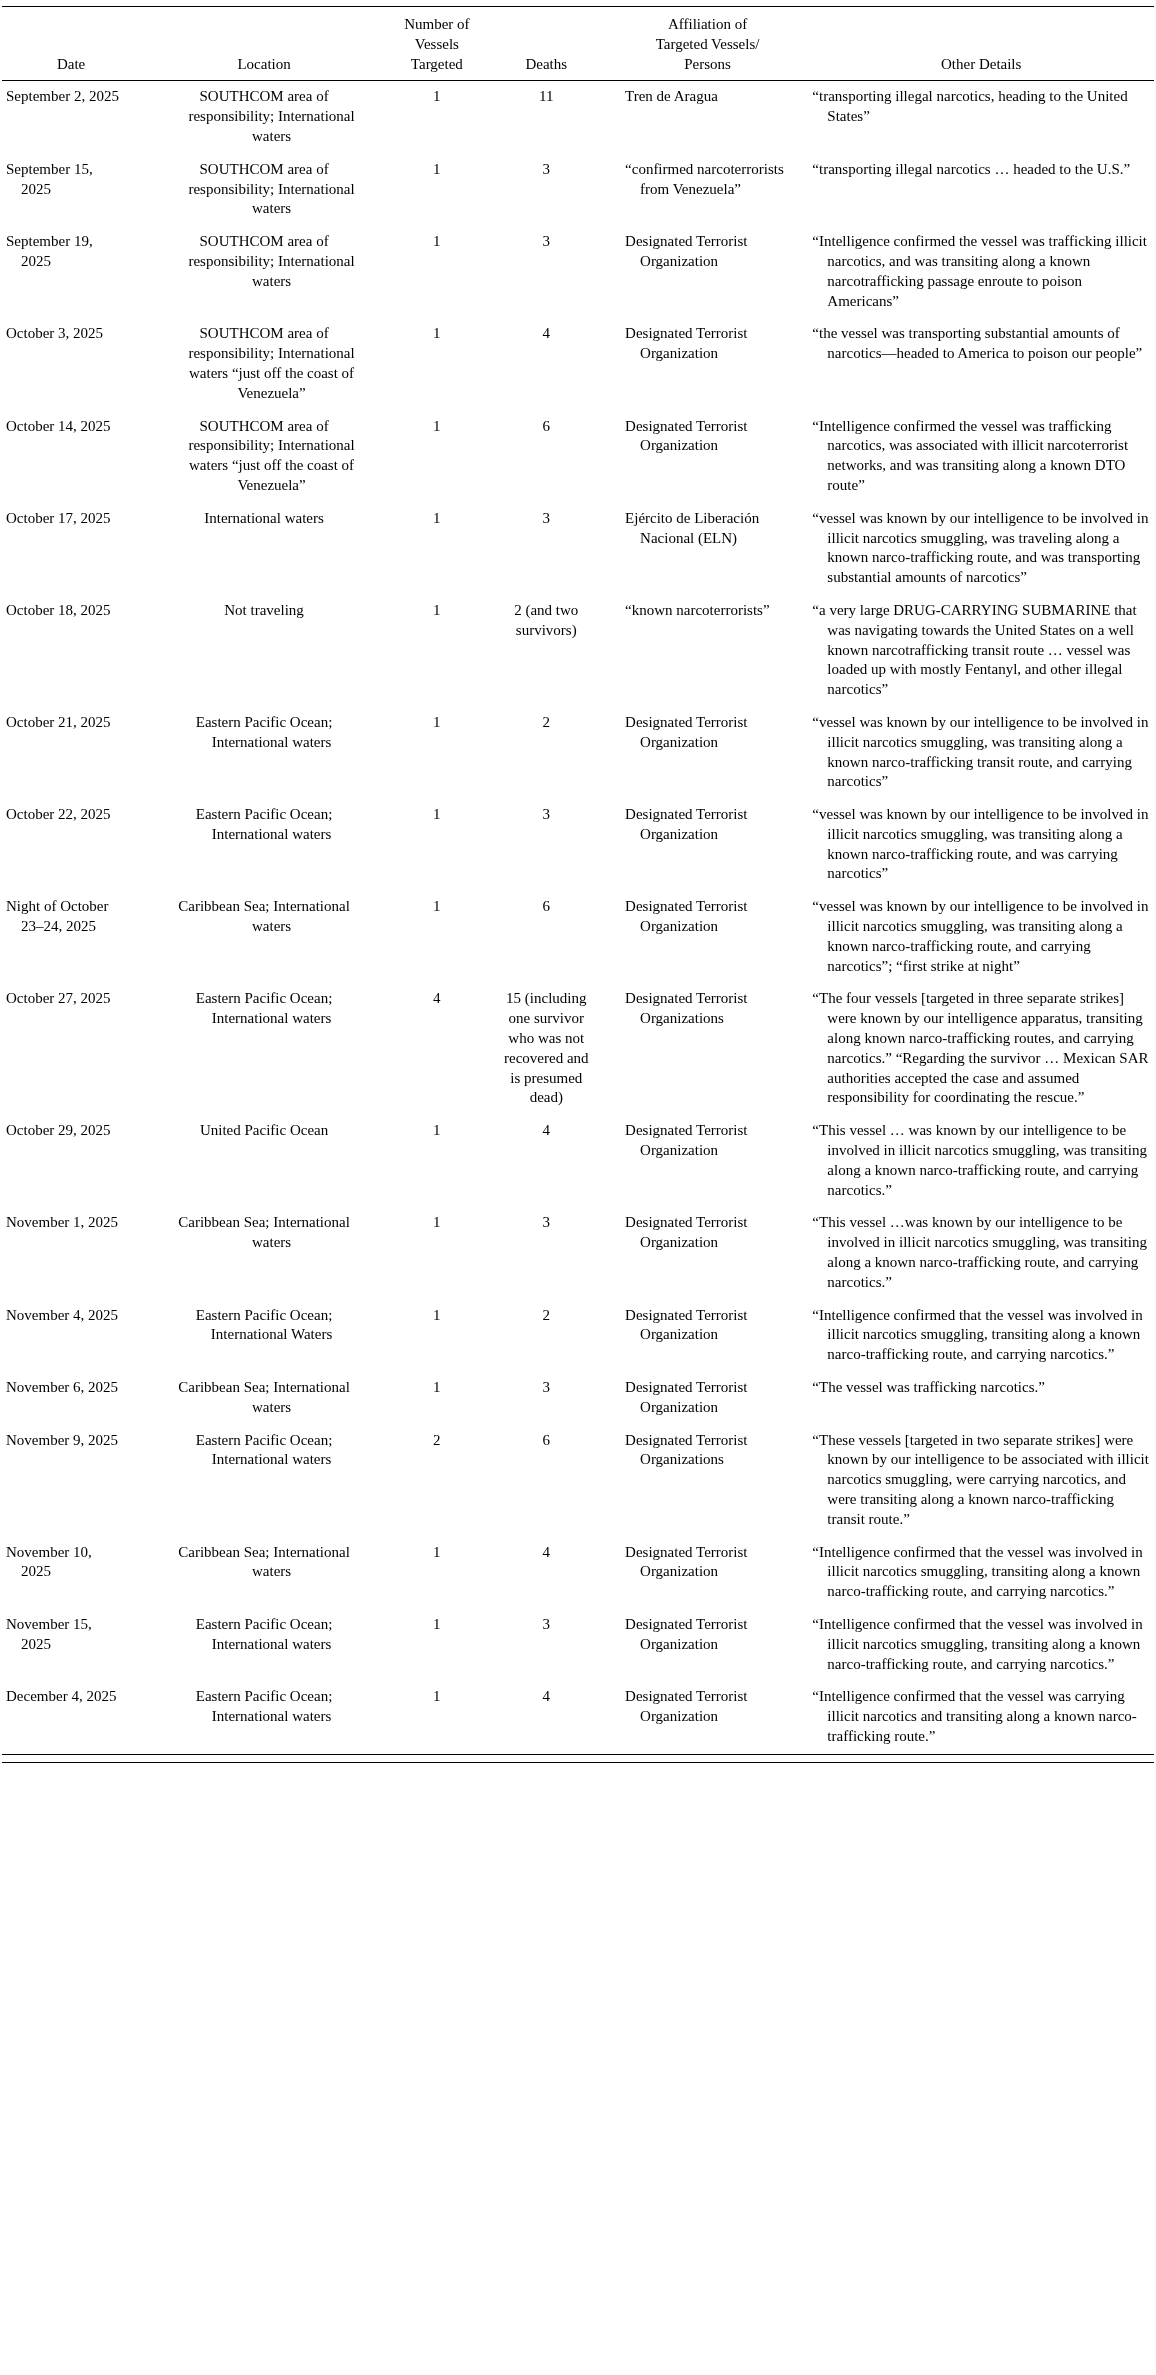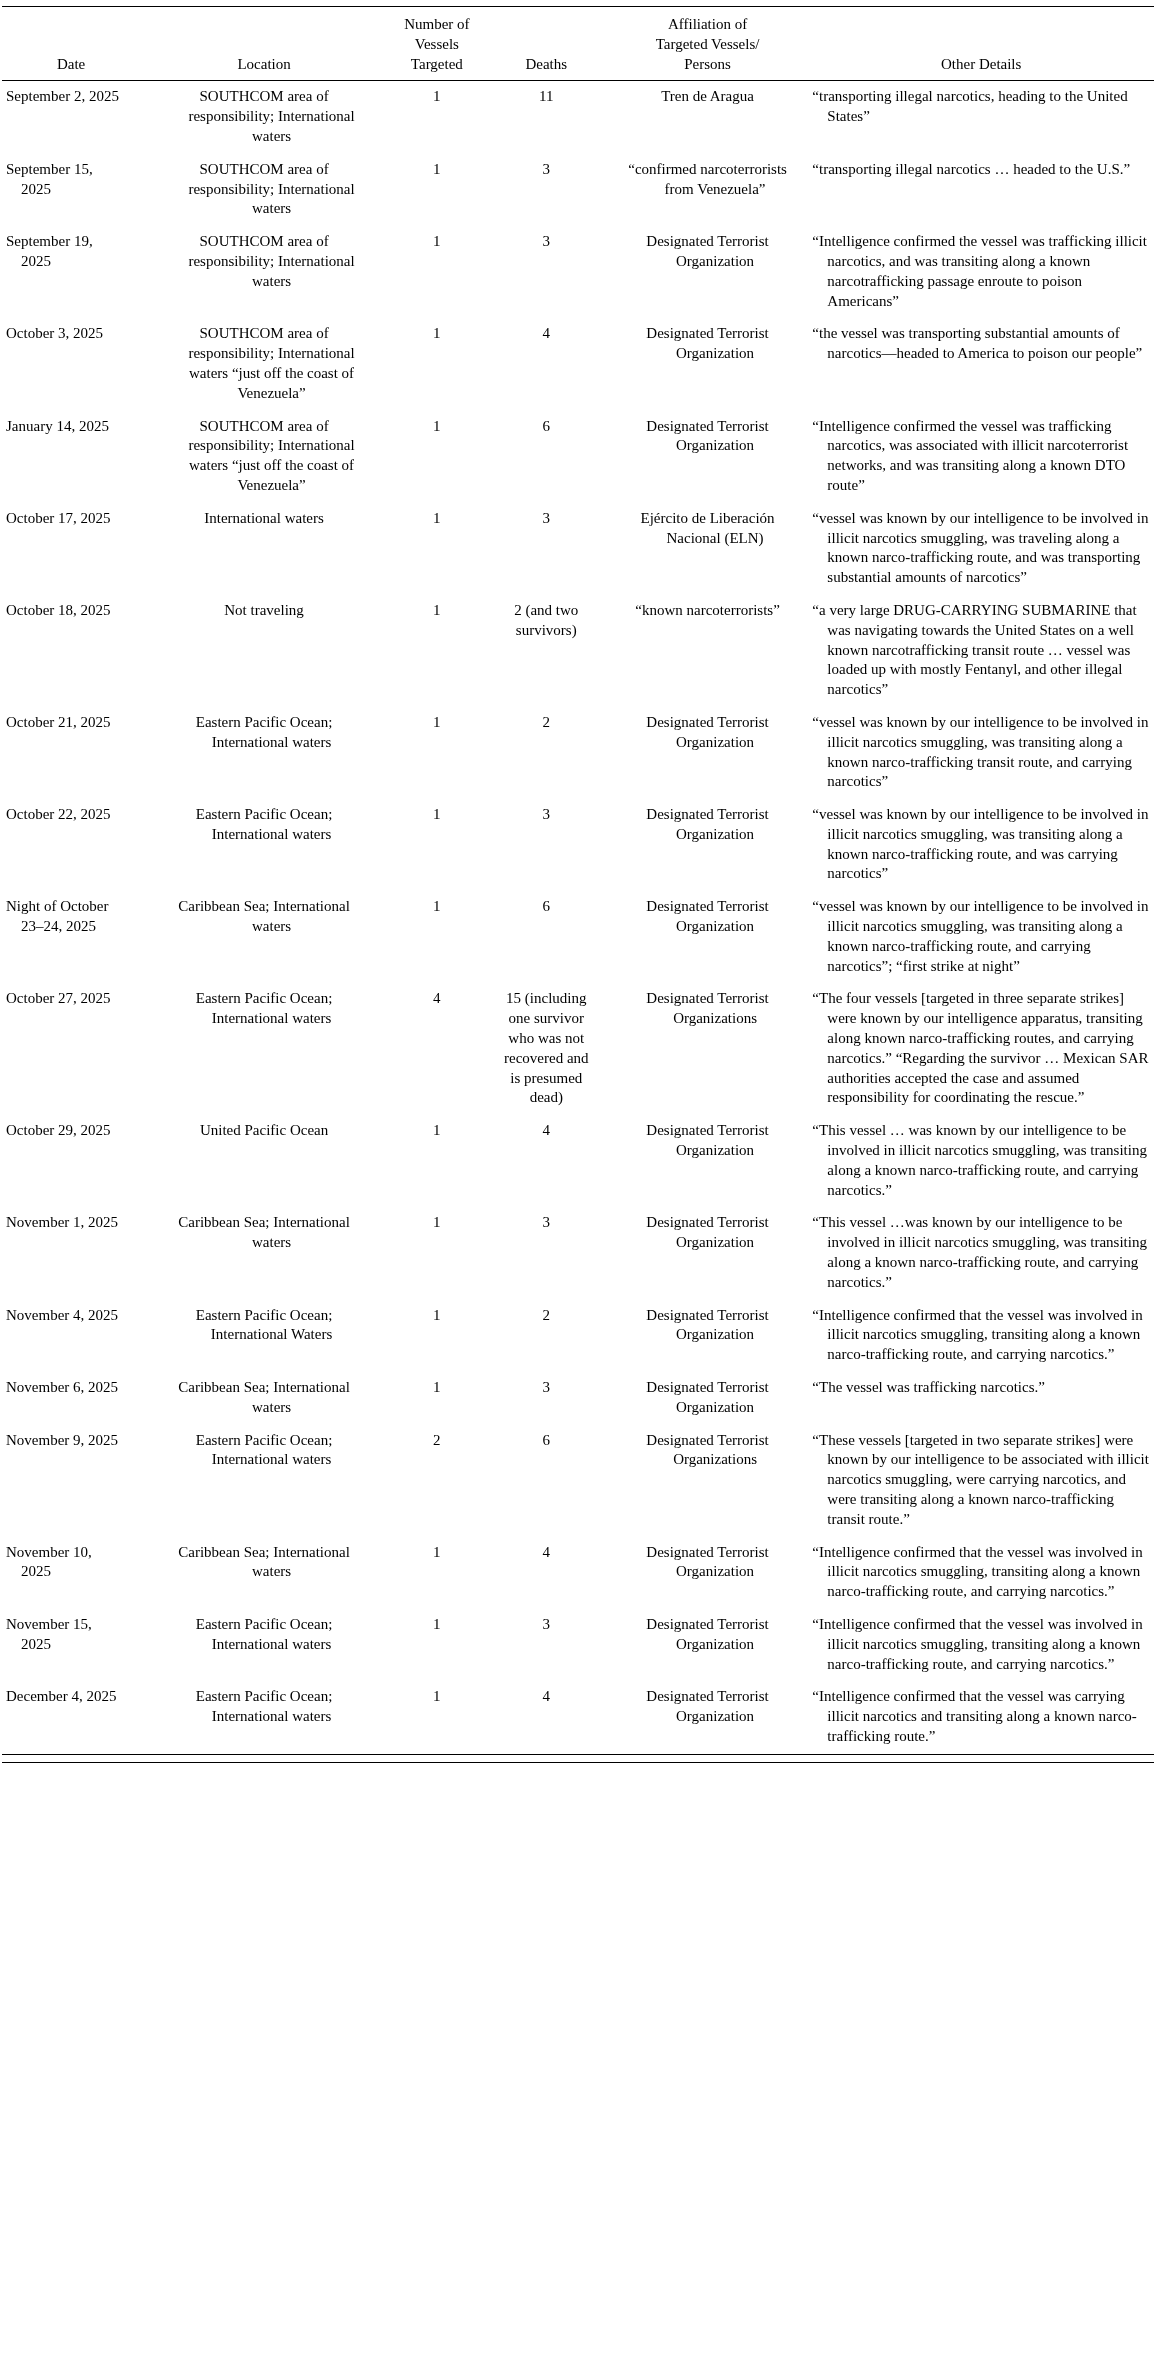--- a/index.html
+++ b/index.html
@@ -45,21 +45,21 @@
   tbody td {
     vertical-align: top;
     padding: 6px 4px 7px 4px;
   }
   .hang {
     padding-left: 1em;
     text-indent: -1em;
   }
   .cell-date-inner  { max-width: 102px; }
   .cell-loc-inner   { max-width: 196px; margin: 0 auto; text-align: center; }
-  .cell-affil-inner { max-width: 150px; margin: 0 auto; text-align: center; }
+  .cell-affil-inner { max-width: 150px; margin: 0 auto; }
   .cell-details-inner { }
   .center-col { text-align: center; }
   .cell-deaths-inner {
     max-width: 86px;
     margin: 0 auto;
   }
 </style>
 </head>
 <body>
 
@@ -172,21 +172,21 @@
     </td>
     <td>
       <div class="hang cell-affil-inner">Designated Terrorist Organization</div>
     </td>
     <td>
       <div class="hang cell-details-inner">“the vessel was transporting substantial amounts of narcotics—headed to America to poison our people”</div>
     </td>
   </tr>
           <tr>
     <td>
-      <div class="hang cell-date-inner">January 14, 2025</div>
+      <div class="hang cell-date-inner">October 14, 2025</div>
     </td>
     <td>
       <div class="hang cell-loc-inner">SOUTHCOM area of responsibility; International waters “just off the coast of Venezuela”</div>
     </td>
     <td class="center-col">
       <div>1</div>
     </td>
     <td class="center-col">
       <div class="cell-deaths-inner">6</div>
     </td>

